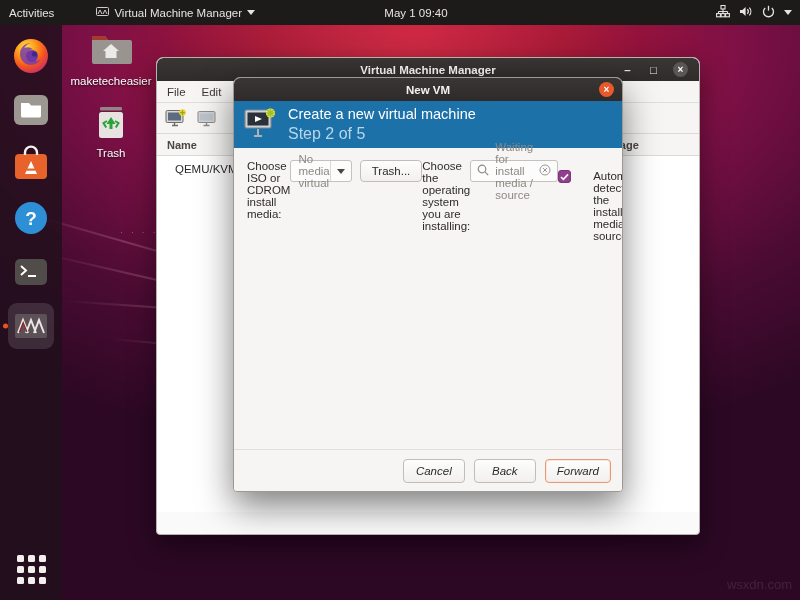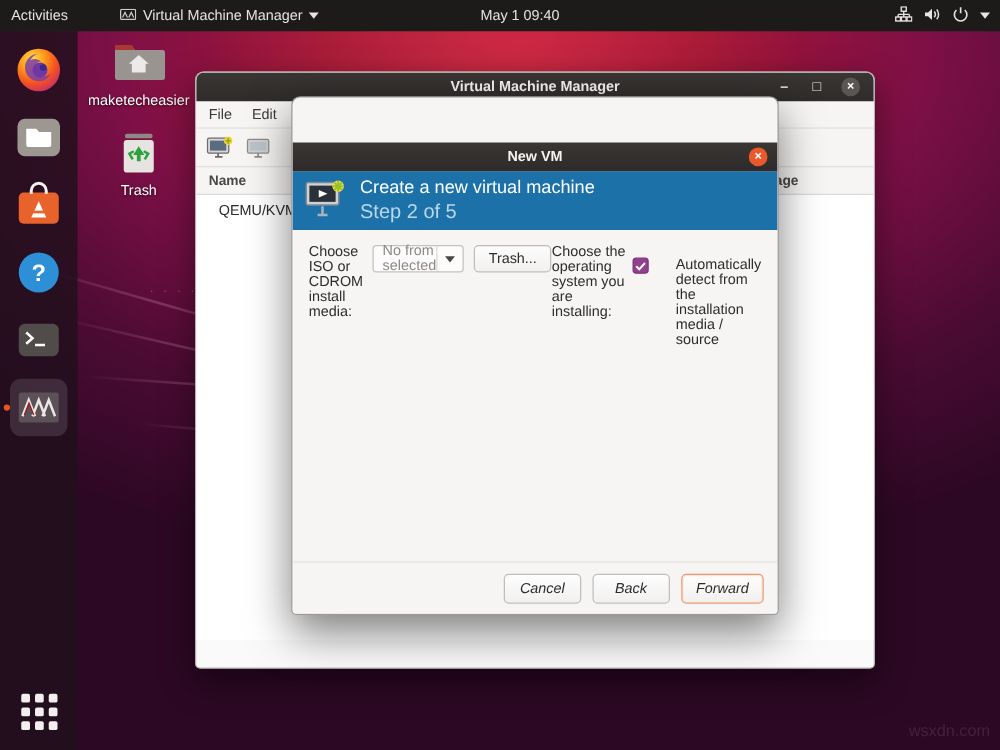--- a/index.html
+++ b/index.html
@@ -203,21 +203,21 @@
     overflow: hidden;
     z-index: 200;
     display: flex; flex-direction: column;
   }
   #newvm-titlebar {
     height: 23px;
     background: linear-gradient(180deg, #393634 0%, #2d2a29 100%);
     color: #f5f3f2;
     display: flex; align-items: center;
     position: relative;
-    font-size: 11.5px; font-weight: bold; margin-top: 36px;
+    font-size: 11.5px; font-weight: bold;
   }
   #newvm-titlebar .title { position: absolute; left:0; right:0; text-align:center; }
   #newvm-close {
     margin-left: auto; margin-right: 8px;
     width: 15px; height: 15px; border-radius: 50%;
     background: #e9592b;
     color: #fff; font-size: 10px; line-height: 1;
     display: flex; align-items: center; justify-content: center;
     z-index: 2;
   }
@@ -536,32 +536,47 @@
         <div class="htxt-step">Step 2 of 5</div>
       </span>
     </div>
 
     <div id="newvm-body">
 
       <div class="field-label">Choose ISO or CDROM install media:</div>
 
       <div class="row-media">
         <div class="combo">
-          <span class="combo-val">No from selected</span>
+          <span class="combo-val">No media virtual</span>
           <span class="combo-arrow">
             <span class="caret-down"></span>
           </span>
         </div>
         <div class="btn">Trash...</div>
       </div>
 
       <div class="spacer-fill"></div>
 
       <div class="field-label">Choose the operating system you are installing:</div>
 
+      <div class="os-search">
+        <span>
+          <svg width="12" height="12" viewBox="0 0 12 12">
+            <circle cx="5" cy="5" r="3.8" fill="none" stroke="#8e8984" stroke-width="1.2"></circle>
+            <path d="M7.9 7.9 L11.2 11.2" stroke="#8e8984" stroke-width="1.2"></path>
+          </svg>
+        </span>
+        <span class="sval">Waiting for install media / source</span>
+        <span>
+          <svg width="12" height="12" viewBox="0 0 12 12">
+            <circle cx="6" cy="6" r="5" fill="none" stroke="#9b9691" stroke-width="1"></circle>
+            <path d="M4 4 L8 8 M8 4 L4 8" stroke="#9b9691" stroke-width="1"></path>
+          </svg>
+        </span>
+      </div>
 
       <div class="check-row">
         <span class="checkbox">
           <svg width="9" height="8" viewBox="0 0 9 8">
             <path d="M1 4 L3.4 6.4 L8 1.4" fill="none" stroke="#ffffff" stroke-width="1.6"></path>
           </svg>
         </span>
         <span>Automatically detect from the installation media / source</span>
       </div>
 

